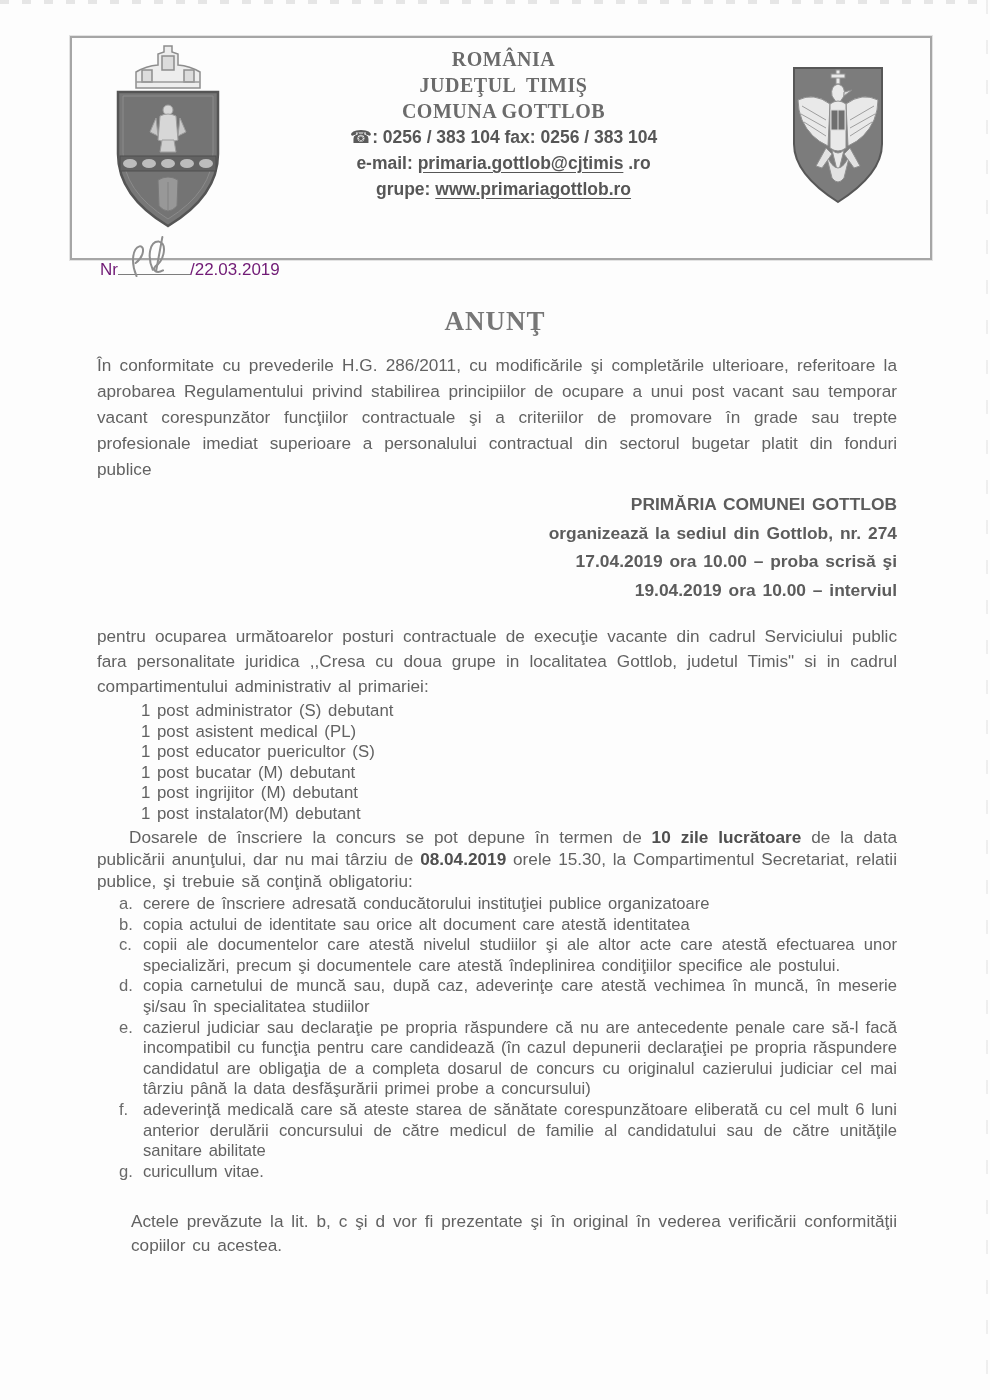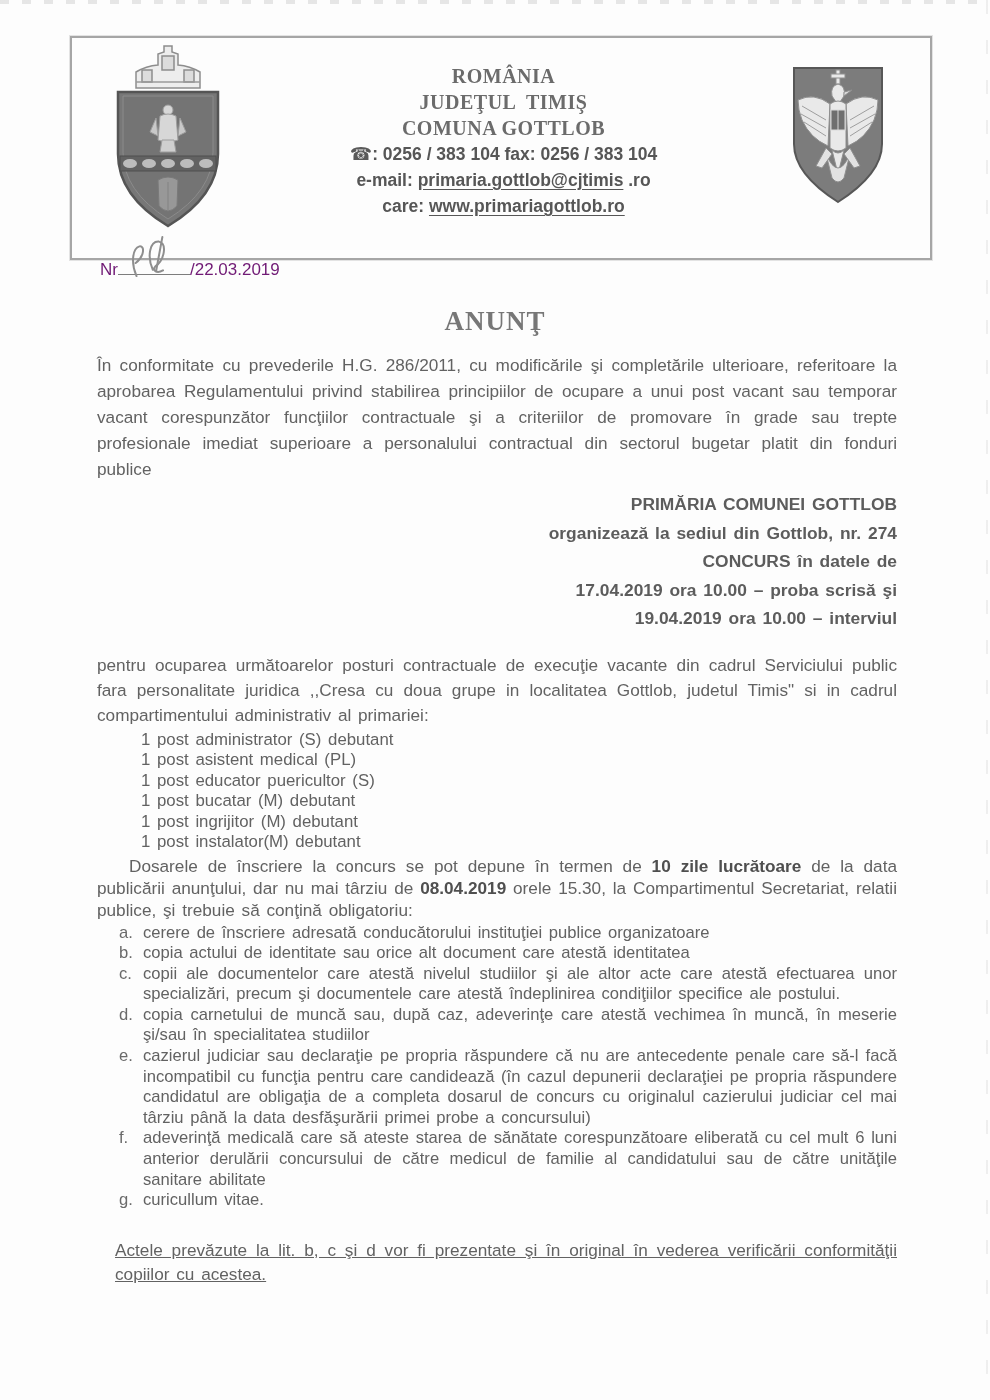--- a/index.html
+++ b/index.html
@@ -31,21 +31,21 @@
   
   .letterhead{
     position:absolute;left:70px;top:36px;width:858px;height:220px;
     border:2px solid #a6a6a6;
     box-shadow:0 0 0 1px #e3e3e3;
     background:#fdfdfd;
     display:flex;align-items:flex-start;
   }
   .crest-left{width:190px;display:flex;justify-content:center;padding-top:6px;}
   .crest-right{width:185px;display:flex;justify-content:center;padding-top:24px;}
-  .head-center{flex:1;text-align:center;padding-top:25px;}
+  .head-center{flex:1;text-align:center;padding-top:8px;}
   .head-line-serif{
     font-family:"Liberation Serif", serif;
     font-weight:bold;color:#6b6b6b;
     font-size:20px;line-height:26px;letter-spacing:.5px;
     white-space:pre;
   }
   .head-line-contact{
     font-weight:bold;color:#565656;
     font-size:17.5px;line-height:26px;
   }
@@ -89,21 +89,21 @@
     line-height:28.5px;font-size:17.4px;
   }
   .para-positions{margin-top:20px;line-height:25px;}
   .posts{margin:2px 0 0 44px;line-height:20.5px;font-size:16.8px;text-align:left;}
   .para-deadline{margin-top:2px;line-height:22px;text-indent:32px;}
   .para-deadline b, .center-block b{color:#4f4f4f;}
   .req-list{margin:2px 0 0 0;padding:0;list-style:none;line-height:20.6px;font-size:16.6px;}
   .req-item{display:flex;margin:0;}
   .req-letter{width:24px;margin-left:22px;flex:0 0 auto;color:#6a6a6a;}
   .req-text{flex:1;text-align:justify;}
-  .para-closing{margin-top:27px;line-height:24px;margin-left:18px;text-decoration:underline;}
+  .para-closing{margin-top:27px;line-height:24px;margin-left:34px;}
 </style>
 </head>
 <body>
 
 <div class="page">
   <div class="scan-edge-top"></div>
   <div class="scan-edge-right"></div>
 
   <div class="letterhead">
 
@@ -142,21 +142,21 @@
         <line x1="70" y1="138" x2="70" y2="166" stroke="#828282"></line>
       </svg>
     </div>
 
     <div class="head-center">
       <div class="head-line-serif">ROMÂNIA</div>
       <div class="head-line-serif">JUDEŢUL  TIMIŞ</div>
       <div class="head-line-serif">COMUNA GOTTLOB</div>
       <div class="head-line-contact"><span class="glyph">☎</span><span>: 0256 / 383 104   fax: 0256 / 383 104</span></div>
       <div class="head-line-contact"><span>e-mail: </span><span class="u">primaria.gottlob@cjtimis</span><span> .ro</span></div>
-      <div class="head-line-contact"><span>care: </span><span class="u">www.primariagottlob.ro</span></div>
+      <div class="head-line-contact"><span>grupe: </span><span class="u">www.primariagottlob.ro</span></div>
     </div>
 
     <div class="crest-right">
       <svg width="104" height="158" viewBox="0 0 104 158">
 
         <path d="M8 6 H96 V82 Q96 112 52 140 Q8 112 8 82 Z" fill="#7c7c7c" stroke="#575757" stroke-width="2"></path>
 
         <g fill="#e9e9e9" stroke="#8f8f8f" stroke-width="1">
 
           <rect x="50" y="8" width="4" height="14"></rect>
@@ -198,21 +198,20 @@
 
   <h1 class="doc-title">ANUNŢ</h1>
 
   <div class="body-copy">
 
     <p class="para">În conformitate cu prevederile H.G. 286/2011, cu modificările şi completările ulterioare,  referitoare la aprobarea Regulamentului privind stabilirea principiilor de ocupare a unui post vacant sau temporar vacant corespunzător funcţiilor contractuale şi a criteriilor de promovare în grade sau trepte profesionale imediat superioare a personalului contractual din sectorul bugetar platit din fonduri publice</p>
 
     <div class="center-block">
       <div>PRIMĂRIA COMUNEI GOTTLOB</div>
       <div>organizează la sediul din Gottlob, nr. 274</div>
-      <div>CONCURS  în datele de</div>
       <div>17.04.2019 ora 10.00 – proba scrisă şi</div>
       <div>19.04.2019 ora 10.00 – interviul</div>
     </div>
 
     <p class="para para-positions">pentru ocuparea următoarelor posturi contractuale de execuţie vacante din cadrul Serviciului public fara personalitate juridica ,,Cresa cu doua grupe in localitatea Gottlob, judetul Timis" si in cadrul compartimentului administrativ al primariei:</p>
 
     <div class="posts">
       <div>1 post  administrator (S) debutant</div>
       <div>1 post asistent medical (PL)</div>
       <div>1 post educator puericultor (S)</div>

